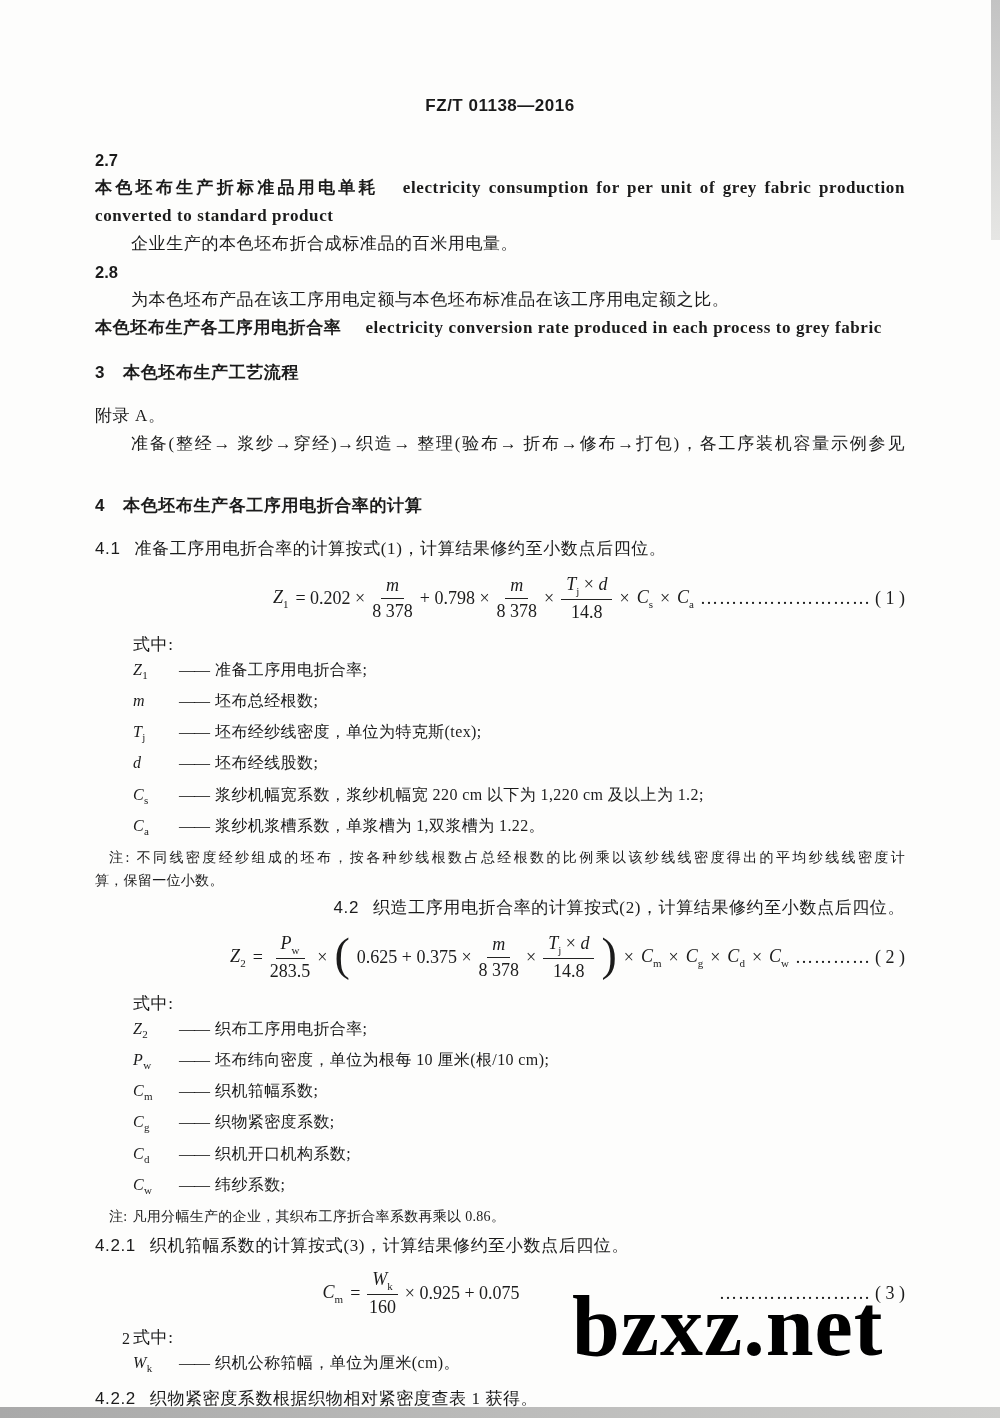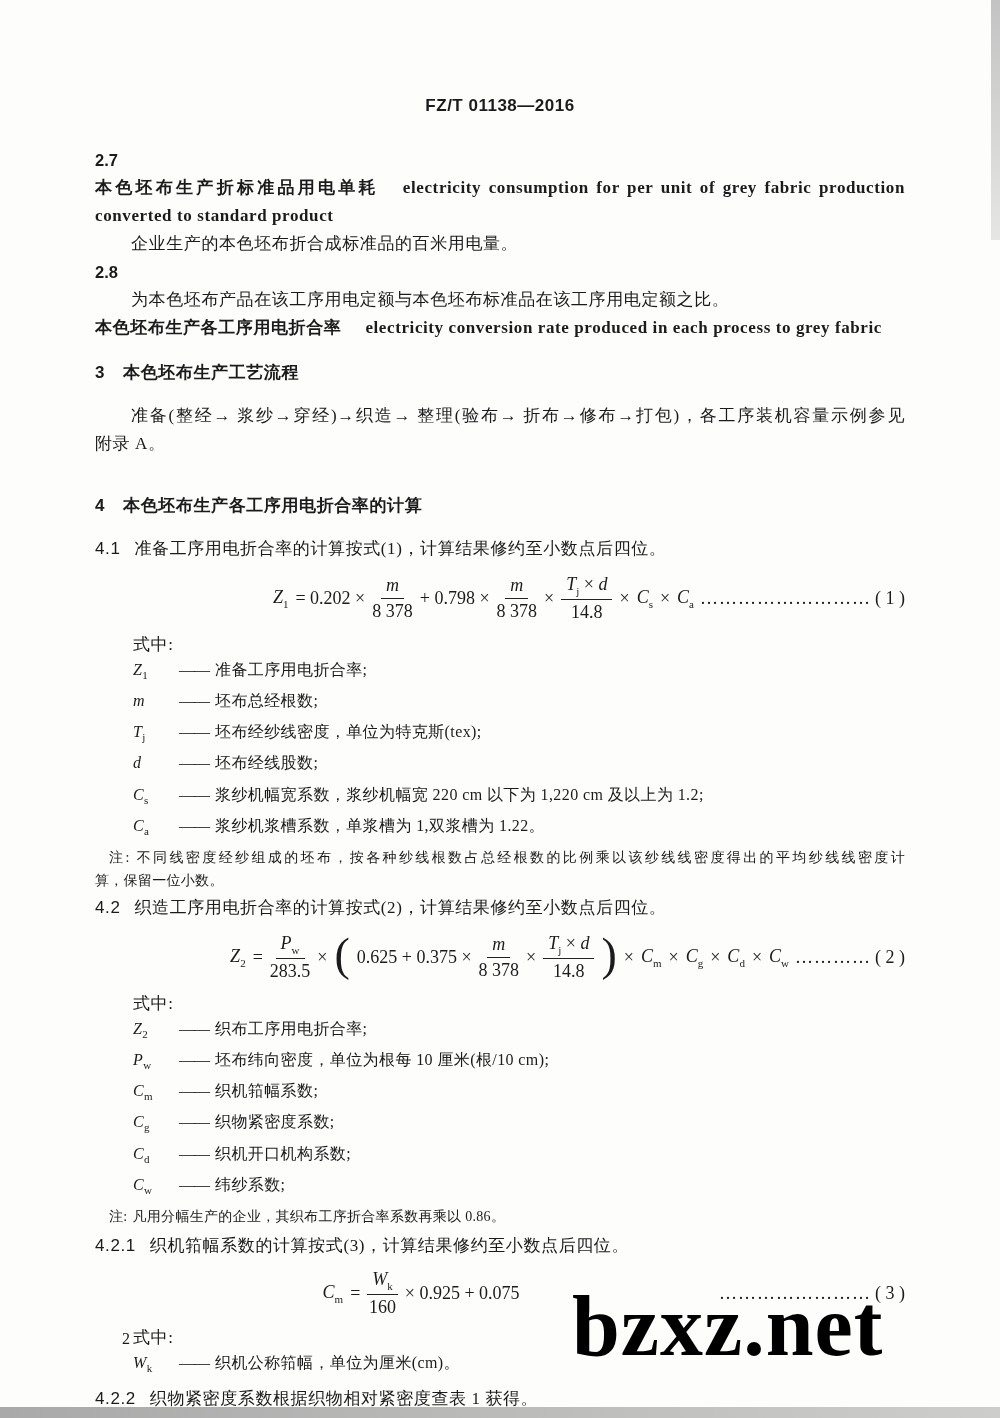--- a/index.html
+++ b/index.html
@@ -50,21 +50,21 @@
 
   .var-row { display: flex; margin-left: 38px; font-size: 16px; line-height: 25px; letter-spacing: 0.4px; }
   .var-sym { width: 46px; flex: 0 0 auto; font-style: italic; }
   .var-dash { flex: 0 0 auto; margin-right: 6px; letter-spacing: -1px; }
   .var-desc { flex: 1 1 auto; }
 
   .note { margin-left: 14px; margin-top: 2px; font-size: 14px; line-height: 23px; letter-spacing: 0.3px; }
   .note-label { margin-right: 5px; }
   .note-line2 { margin-left: -14px; }
 
-  .c42-line { margin-top: 2px; }
+  .c42-line { margin-top: 2px; text-align: right; }
   .c421-line, .c422-line { margin-top: 4px; }
 
   .page-number { position: absolute; left: 122px; top: 1330px; font-size: 16px; }
 
   .watermark {
     position: absolute; left: 572px; top: 1248px;
     font-family: "Liberation Serif", "DejaVu Serif", serif;
     font-weight: bold; font-size: 86px; letter-spacing: 1px;
     color: #000000; white-space: nowrap; margin-top: 28px;
   }
@@ -93,22 +93,22 @@
     <div class="clause-num">2.8</div>
     <div class="line indent">为本色坯布产品在该工序用电定额与本色坯布标准品在该工序用电定额之比。</div>
     <div class="line nowrap">
       <span class="term-cn">本色坯布生产各工序用电折合率</span><span class="term-en">electricity conversion rate produced in each process to grey fabric</span>
     </div>
   </section>
 
   <div class="sec-heading">
     <span class="sec-num">3</span><span>本色坯布生产工艺流程</span>
   </div>
+  <div class="line">附录 A。</div>
   <div class="line indent stretch">准备(整经→ 浆纱→穿经)→织造→ 整理(验布→ 折布→修布→打包)，各工序装机容量示例参见</div>
-  <div class="line">附录 A。</div>
 
   <div class="sec-heading s4">
     <span class="sec-num">4</span><span>本色坯布生产各工序用电折合率的计算</span>
   </div>
 
   <div class="clause-line">
     <span class="clause-no">4.1</span><span>准备工序用电折合率的计算按式(1)，计算结果修约至小数点后四位。</span>
   </div>
 
   <div class="formula-row">

